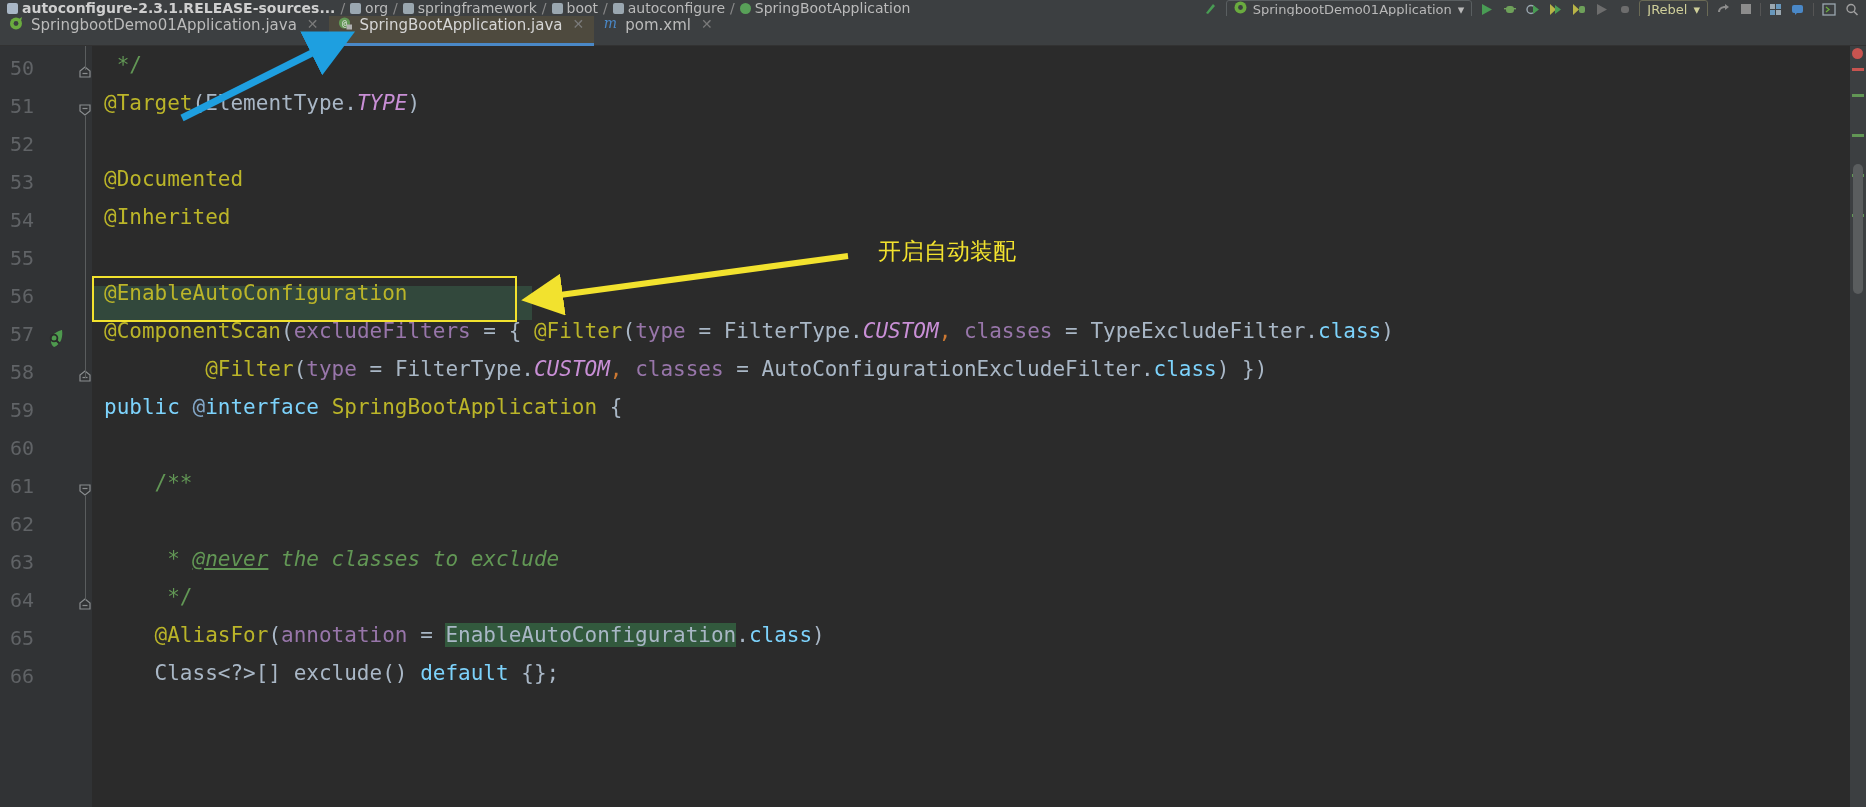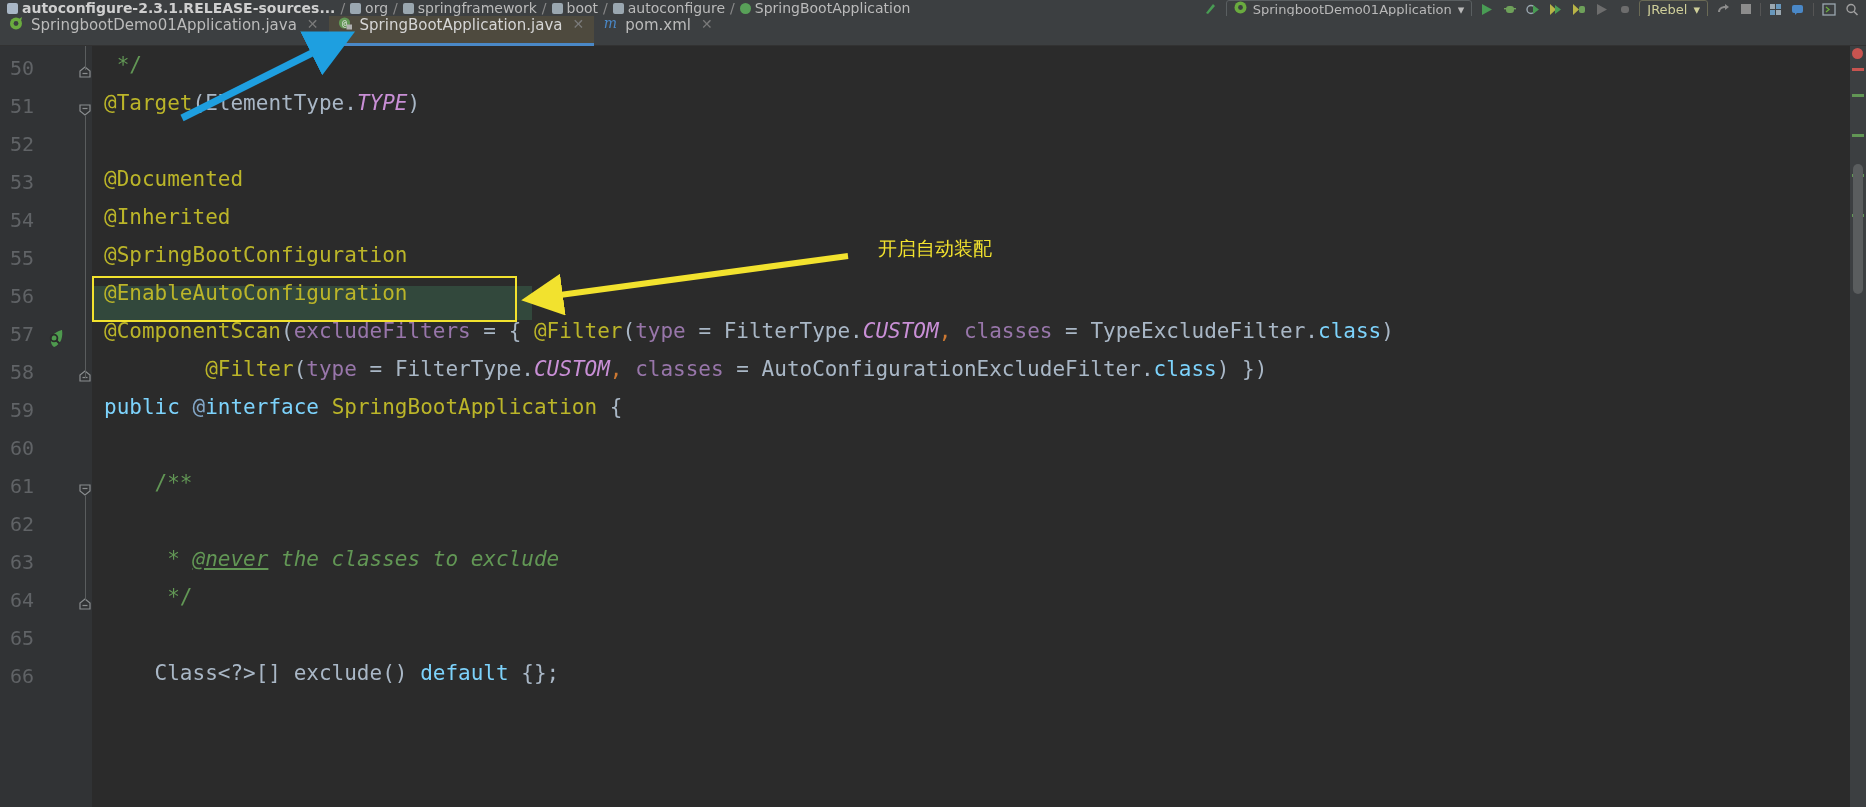--- a/index.html
+++ b/index.html
@@ -117,21 +117,21 @@
   .errdot{position:absolute;right:3px;top:2px;width:11px;height:11px;border-radius:50%;background:#c75450;}
   .sbthumb{
     position:absolute;right:3px;width:10px;border-radius:5px;background:#5a5d5e;
   }
 
   
   .anno-rect{
     position:absolute;border:2px solid #f2e22e;box-sizing:border-box;
   }
   .anno-text{
-    position:absolute;color:#f2e22e;font-size:19px;
+    position:absolute;color:#f2e22e;font-size:23px;
     font-family:"DejaVu Sans","Liberation Sans",sans-serif;white-space:nowrap;
   }
   svg.overlay{position:absolute;left:0;top:0;width:1866px;height:807px;pointer-events:none;}
 </style>
 </head>
 <body>
 
 <div class="ide">
 
   <div class="navbar">
@@ -369,39 +369,39 @@
     <div class="code">
       <div class="cl" style="top:0px"><span class="t-cmt-plain"> */</span></div>
 
       <div class="cl" style="top:38px"><span class="t-ann">@Target</span><span class="t-paren">(</span><span class="t-cls">ElementType.</span><span class="t-static">TYPE</span><span class="t-paren">)</span></div>
 
 
       <div class="cl" style="top:114px"><span class="t-ann">@Documented</span></div>
 
       <div class="cl" style="top:152px"><span class="t-ann">@Inherited</span></div>
 
-      <div class="cl" style="top:190px"><span class="t-ann">@SpringBootConfiguration</span></div>
 
       <div class="cl" style="top:228px"><span class="t-ann">@EnableAutoConfiguration</span></div>
 
       <div class="cl" style="top:266px"><span class="t-ann">@ComponentScan</span><span class="t-paren">(</span><span class="t-param">excludeFilters</span> <span class="t-punct">=</span> <span class="t-paren">{</span> <span class="t-ann">@Filter</span><span class="t-paren">(</span><span class="t-param">type</span> <span class="t-punct">=</span> <span class="t-cls">FilterType.</span><span class="t-static">CUSTOM</span><span class="t-comma">,</span> <span class="t-param">classes</span> <span class="t-punct">=</span> <span class="t-cls">TypeExcludeFilter.</span><span class="t-kw">class</span><span class="t-paren">)</span></div>
 
       <div class="cl" style="top:304px">        <span class="t-ann">@Filter</span><span class="t-paren">(</span><span class="t-param">type</span> <span class="t-punct">=</span> <span class="t-cls">FilterType.</span><span class="t-static">CUSTOM</span><span class="t-comma">,</span> <span class="t-param">classes</span> <span class="t-punct">=</span> <span class="t-cls">AutoConfigurationExcludeFilter.</span><span class="t-kw">class</span><span class="t-paren">) })</span></div>
 
       <div class="cl" style="top:342px"><span class="t-kw">public </span><span class="t-at">@</span><span class="t-kw">interface</span> <span class="t-ifacename">SpringBootApplication</span> <span class="t-punct">{</span></div>
 
       <div class="cl" style="top:380px"></div>
 
       <div class="cl" style="top:418px">    <span class="t-cmt-plain">/**</span></div>
 
 
       <div class="cl" style="top:494px">     <span class="t-cmt-plain">*</span> <span class="t-doctag">@never</span> <span class="t-cmt">the classes to exclude</span></div>
 
       <div class="cl" style="top:532px">     <span class="t-cmt-plain">*/</span></div>
 
+      <div class="cl" style="top:570px">    <span class="t-ann">@AliasFor</span><span class="t-paren">(</span><span class="t-param">annotation</span> <span class="t-punct">=</span> <span class="t-cls hl-word">EnableAutoConfiguration</span><span class="t-cls">.</span><span class="t-kw">class</span><span class="t-paren">)</span></div>
 
       <div class="cl" style="top:608px">    <span class="t-cls">Class&lt;?&gt;[] </span><span class="t-cls">exclude</span><span class="t-paren">()</span> <span class="t-kw">default</span> <span class="t-paren">{}</span><span class="t-punct">;</span></div>
     </div>
   </div>
 
   <div class="markbar">
     <div class="errdot"></div>
     <div class="mark" style="top:22px;background:#c75450"></div>
     <div class="mark" style="top:48px;background:#629755"></div>
     <div class="mark" style="top:88px;background:#629755"></div>

